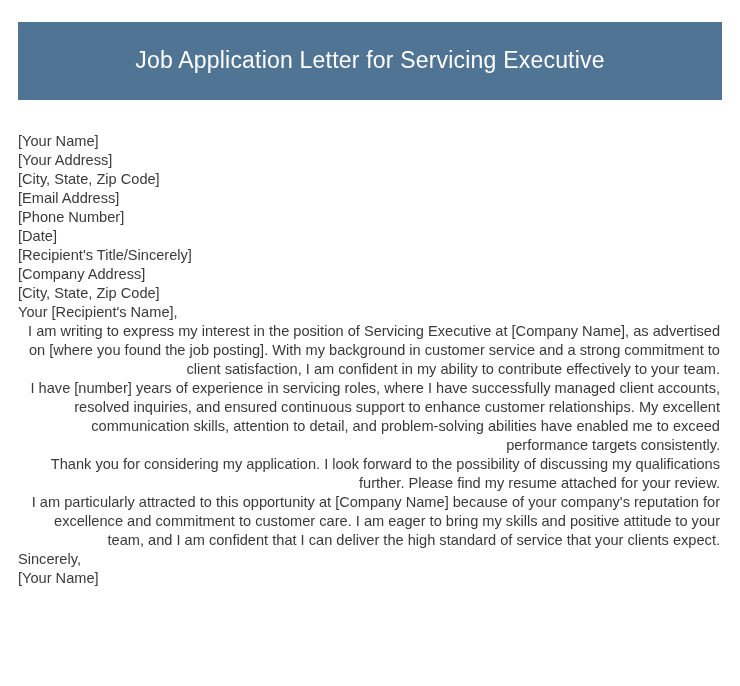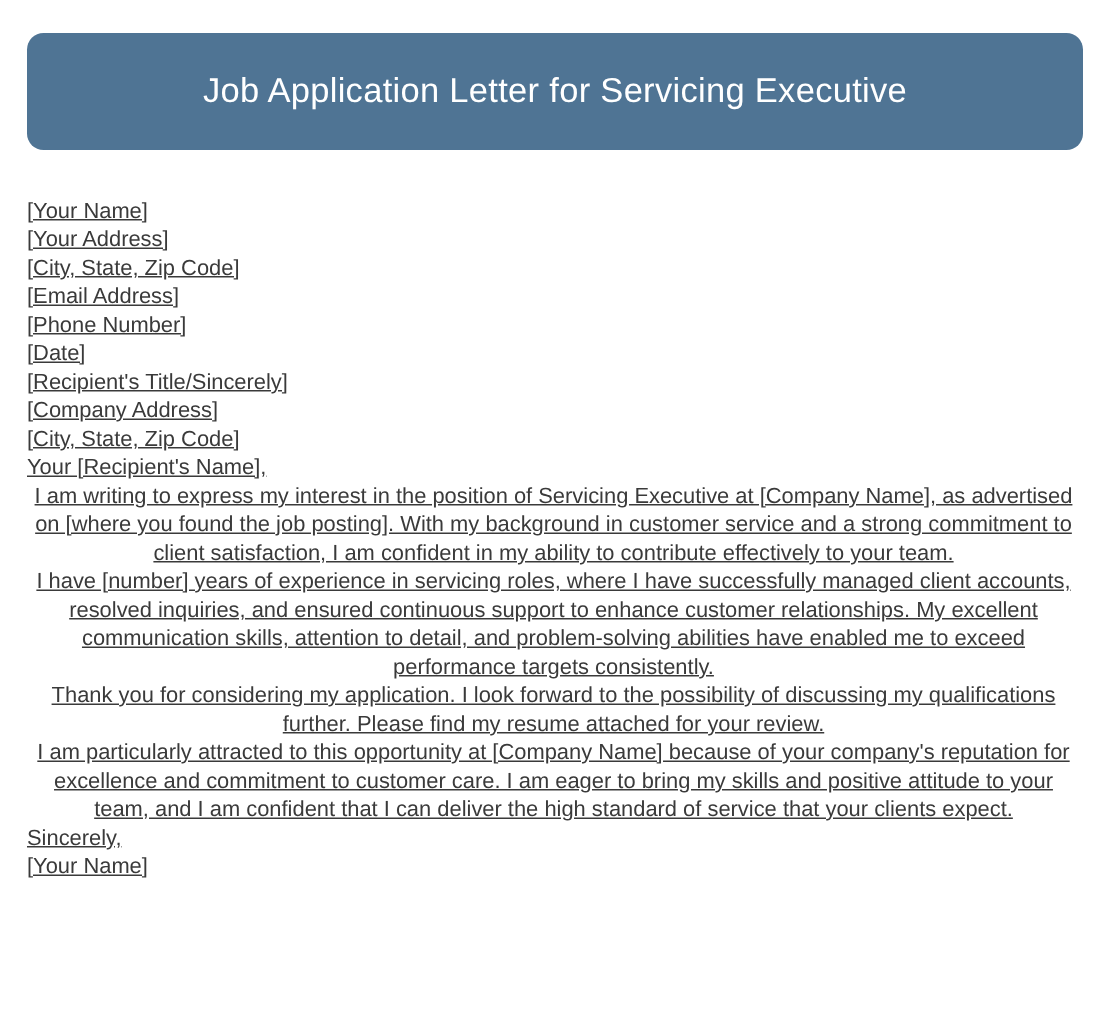--- a/index.html
+++ b/index.html
@@ -23,47 +23,45 @@
   .header-band {
     position: absolute;
     left: 18px;
     top: 22px;
     width: 704px;
     height: 78px;
     background: #4f7494;
     display: flex;
     align-items: center;
     justify-content: center;
-    border-radius: 11px;
   }
   .header-title {
     color: #ffffff;
     font-size: 23px;
     font-weight: normal;
     letter-spacing: 0.2px;
     text-align: center;
     line-height: 1.2;
   }
   .letter-body {
     position: absolute;
     left: 18px;
     top: 132px;
     width: 702px;
     font-size: 14.6px;
     line-height: 19px;
     color: #3a3a3a;
-    text-decoration: underline;
   }
   .line {
     white-space: pre-wrap;
   }
   .para {
     margin: 0;
     padding: 0;
-    text-align: center;
+    text-align: right;
   }
 </style>
 </head>
 <body>
 
 <div class="page">
 
   <div class="header-band">
     <div class="header-title">Job Application Letter for Servicing Executive</div>
   </div>

